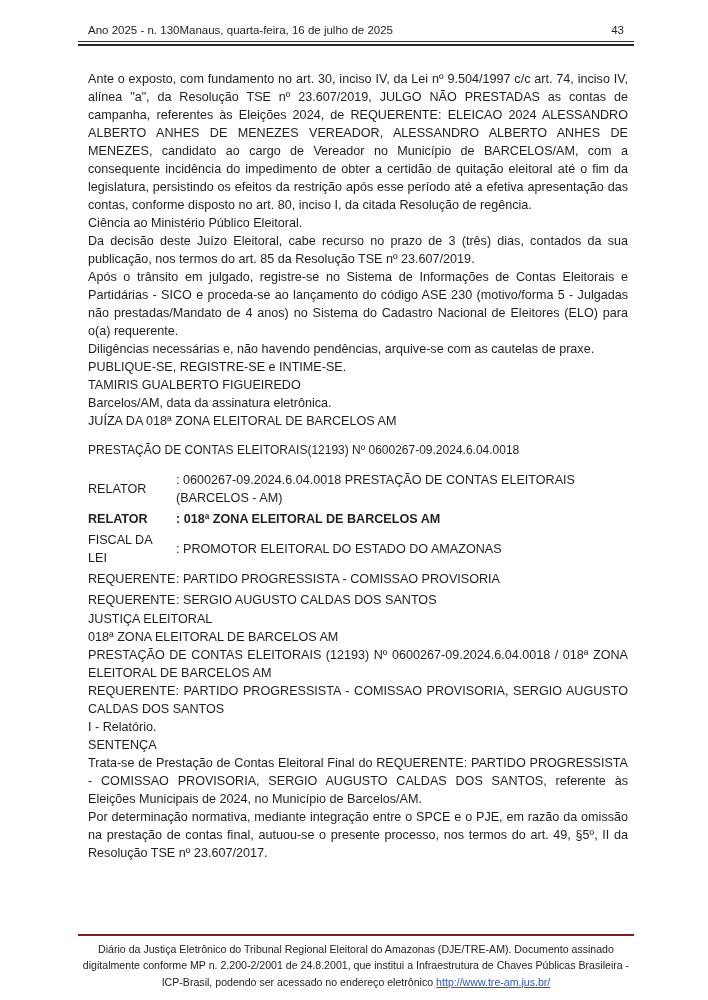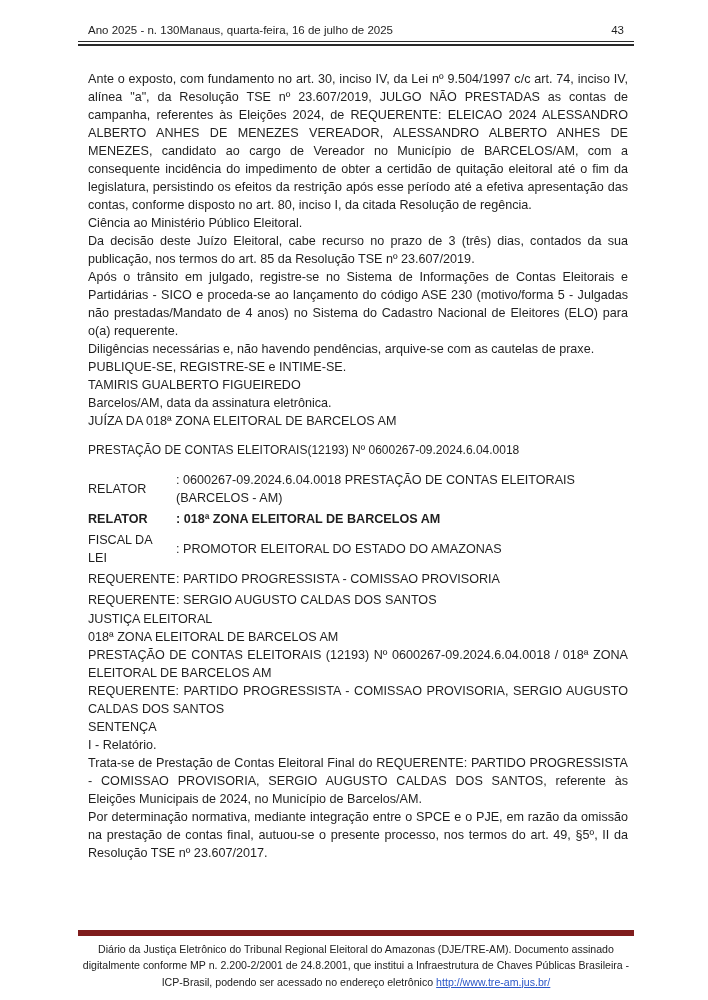--- a/index.html
+++ b/index.html
@@ -63,21 +63,21 @@
   .field-row.bold { font-weight: bold; }
   .field-label { padding-right: 4px; }
   .field-value { text-align: left; }
   .sentenca-block { }
   
   .footer {
     position: absolute;
     left: 78px;
     right: 74px;
     bottom: 10px;
-    border-top: 6px solid #7f1d1d;
+    border-top: 2px solid #7f1d1d;
     padding-top: 5px;
     font-size: 10.6px;
     line-height: 16.5px;
     text-align: center;
     color: #222222;
   }
   .footer a {
     text-decoration: underline;
     cursor: pointer;
   }
@@ -133,22 +133,22 @@
         <span class="field-label">REQUERENTE</span>
         <span class="field-value">: SERGIO AUGUSTO CALDAS DOS SANTOS</span>
       </div>
     </div>
 
     <div class="sentenca-block">
       <p>JUSTIÇA ELEITORAL</p>
       <p>018ª ZONA ELEITORAL DE BARCELOS AM</p>
       <p>PRESTAÇÃO DE CONTAS ELEITORAIS (12193) Nº 0600267-09.2024.6.04.0018 / 018ª ZONA ELEITORAL DE BARCELOS AM</p>
       <p>REQUERENTE: PARTIDO PROGRESSISTA - COMISSAO PROVISORIA, SERGIO AUGUSTO CALDAS DOS SANTOS</p>
+      <p>I - Relatório.</p>
       <p>SENTENÇA</p>
-      <p>I - Relatório.</p>
       <p>Trata-se de Prestação de Contas Eleitoral Final do REQUERENTE: PARTIDO PROGRESSISTA - COMISSAO PROVISORIA, SERGIO AUGUSTO CALDAS DOS SANTOS, referente às Eleições Municipais de 2024, no Município de Barcelos/AM.</p>
       <p>Por determinação normativa, mediante integração entre o SPCE e o PJE, em razão da omissão na prestação de contas final, autuou-se o presente processo, nos termos do art. 49, §5º, II da Resolução TSE nº 23.607/2017.</p>
     </div>
 
   </div>
 
   <div class="footer">
     <span>Diário da Justiça Eletrônico do Tribunal Regional Eleitoral do Amazonas (DJE/TRE-AM). Documento assinado digitalmente conforme MP n. 2.200-2/2001 de 24.8.2001, que institui a Infraestrutura de Chaves Públicas Brasileira - ICP-Brasil, podendo ser acessado no endereço eletrônico </span><a style="color: rgb(42, 86, 199);">http://www.tre-am.jus.br/</a>
   </div>
 

